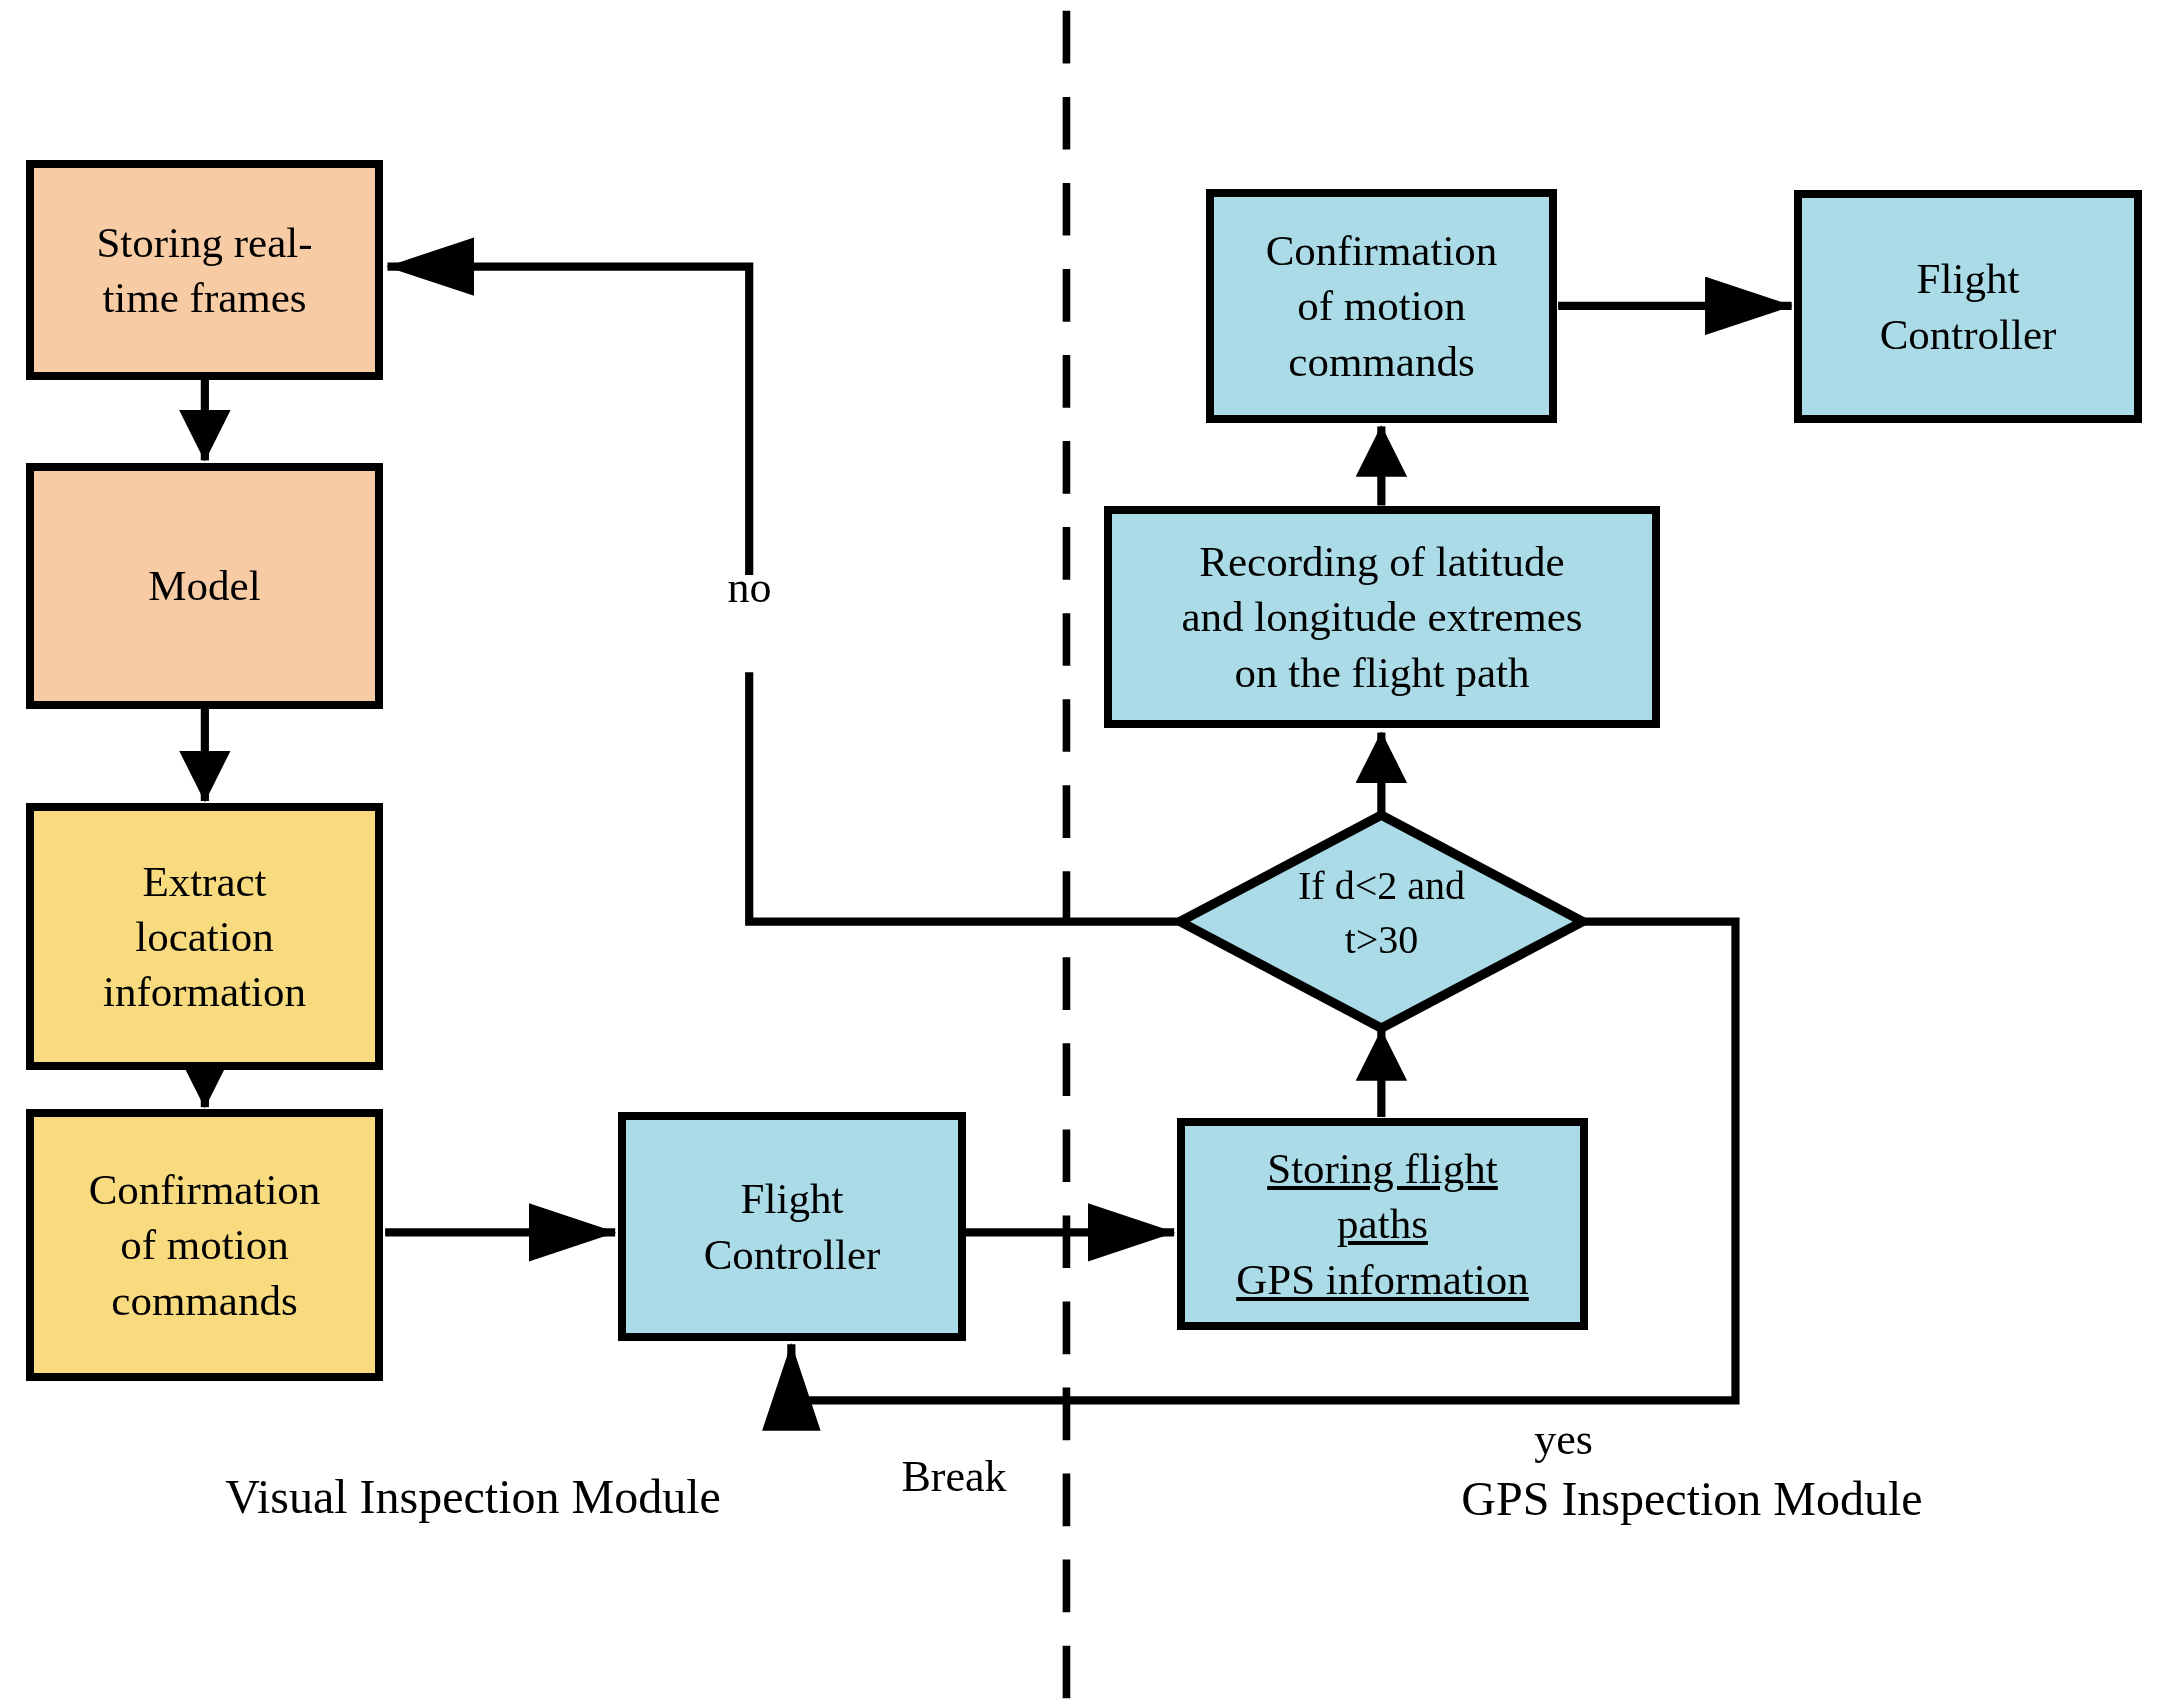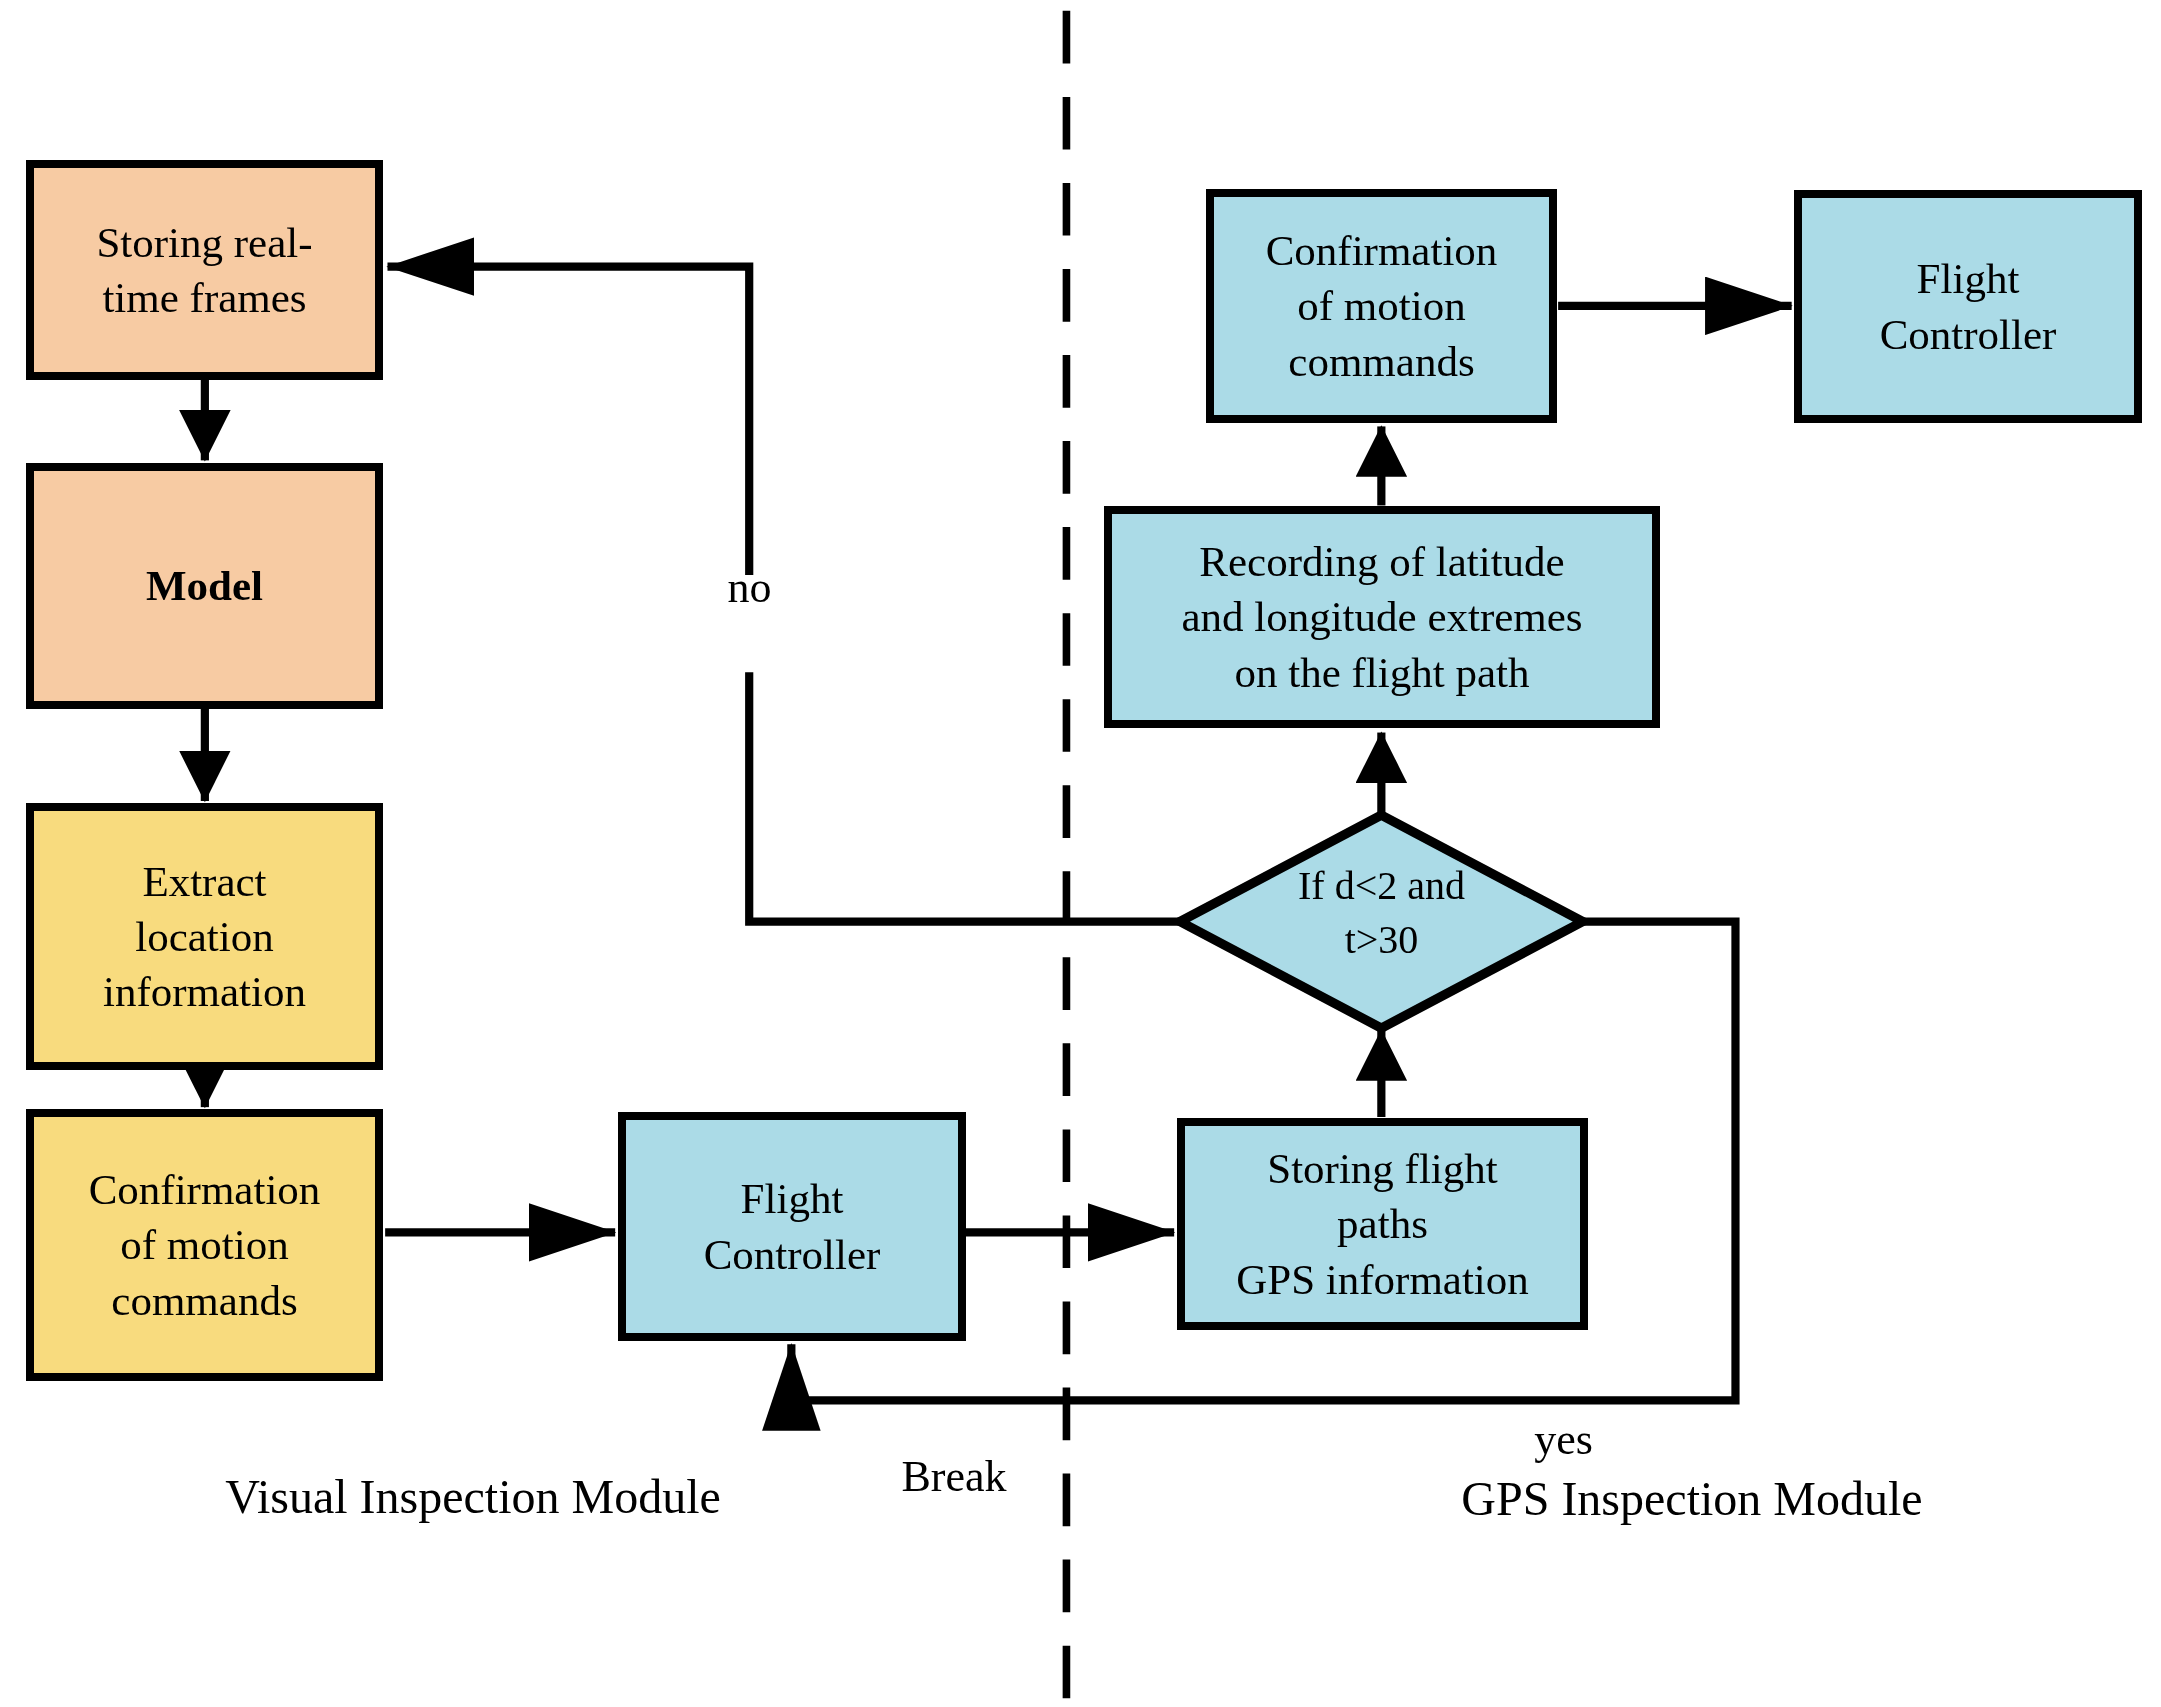--- a/index.html
+++ b/index.html
@@ -89,42 +89,42 @@
     <path d="M2704,1574 L2965,1574 L2965,2392 L1352,2392 L1352,2296" stroke="#000" stroke-width="14" fill="none" marker-end="url(#ah)"></path>
 
     <polygon points="2360,1392 2704,1574 2360,1756 2016,1574" fill="var(--color-blue)" stroke="#000" stroke-width="16"></polygon>
   </svg>
 
   <div class="node peach" style="left:26px;top:160px;width:357px;height:220px;">
     <div class="lbl">Storing real-
 time frames</div>
   </div>
 
-  <div class="node peach" style="left:26px;top:463px;width:357px;height:246px;font-weight:bold;">
+  <div class="node peach" style="left:26px;top:463px;width:357px;height:246px;">
     <div class="lbl">Model</div>
   </div>
 
   <div class="node yellow" style="left:26px;top:803px;width:357px;height:267px;">
     <div class="lbl">Extract
 location
 information</div>
   </div>
 
   <div class="node yellow" style="left:26px;top:1109px;width:357px;height:272px;">
     <div class="lbl">Confirmation
 of motion
 commands</div>
   </div>
 
   <div class="node blue" style="left:618px;top:1112px;width:348px;height:229px;">
     <div class="lbl">Flight
 Controller</div>
   </div>
 
-  <div class="node blue" style="left:1177px;top:1118px;width:411px;height:212px;">
+  <div class="node blue" style="left:1177px;top:1118px;width:411px;height:212px;text-decoration:underline;">
     <div class="lbl">Storing flight
 paths
 GPS information</div>
   </div>
 
   <div class="node blue" style="left:1104px;top:506px;width:556px;height:222px;">
     <div class="lbl">Recording of latitude
 and longitude extremes
 on the flight path</div>
   </div>

